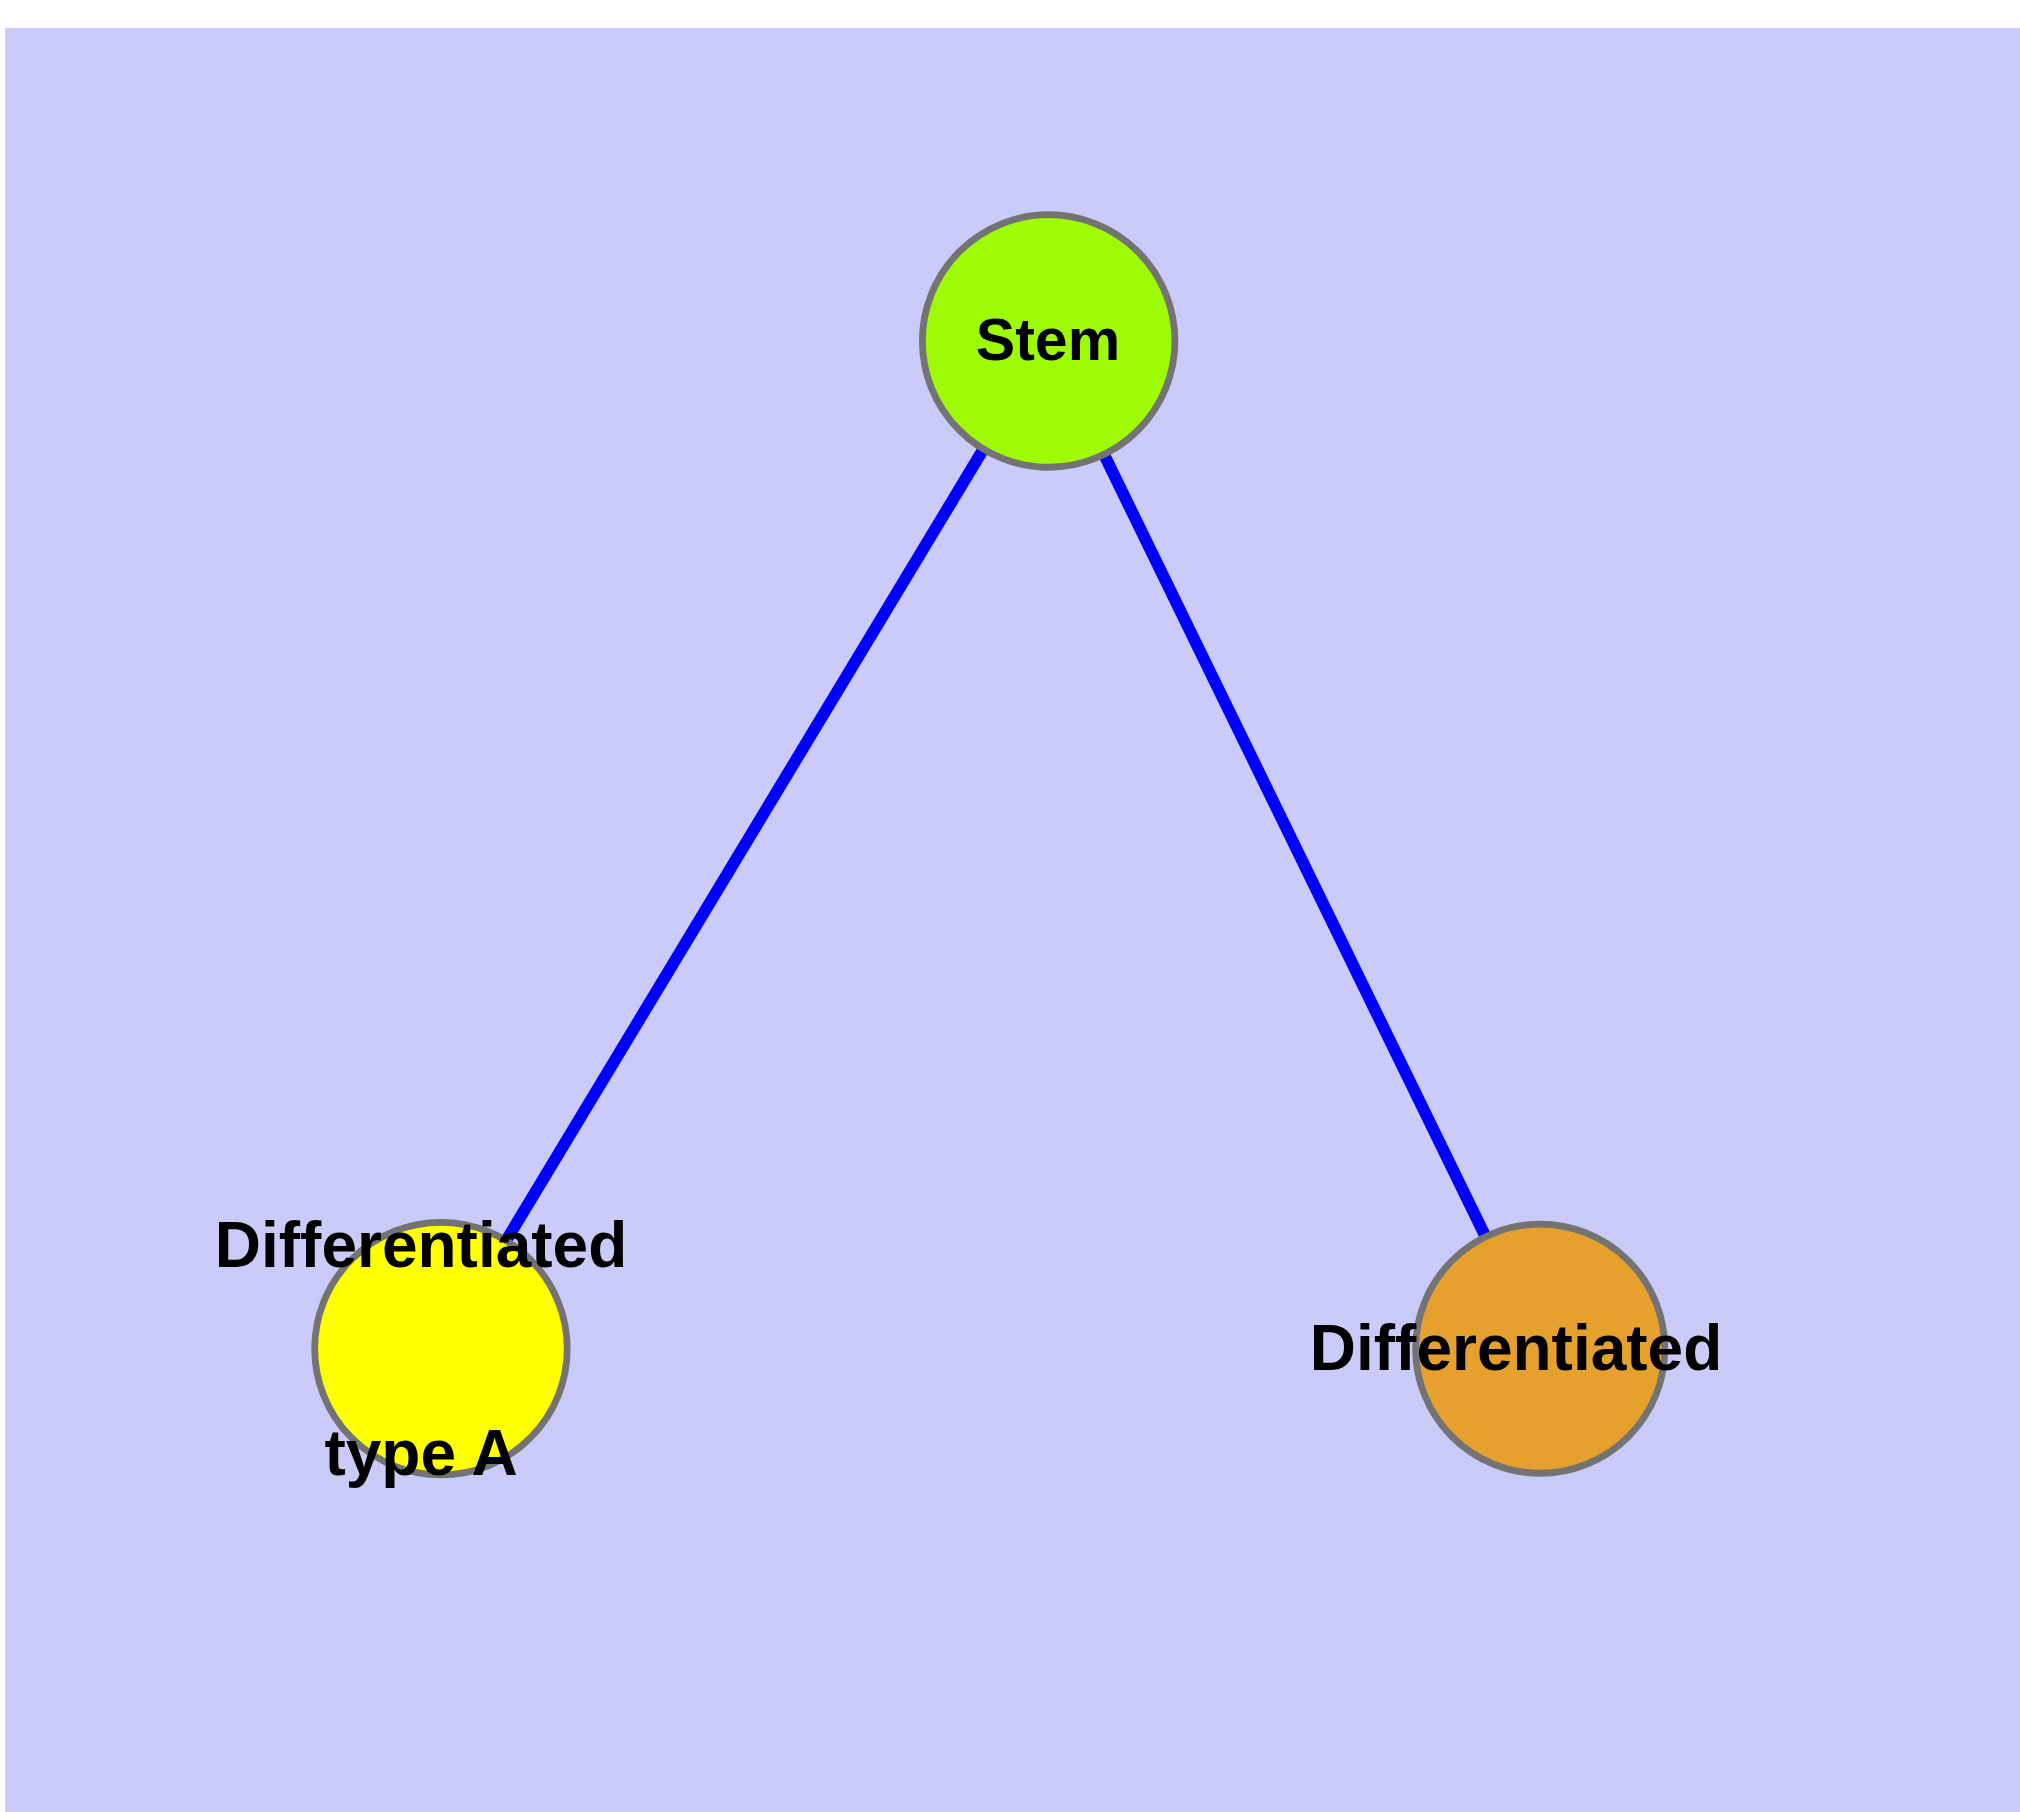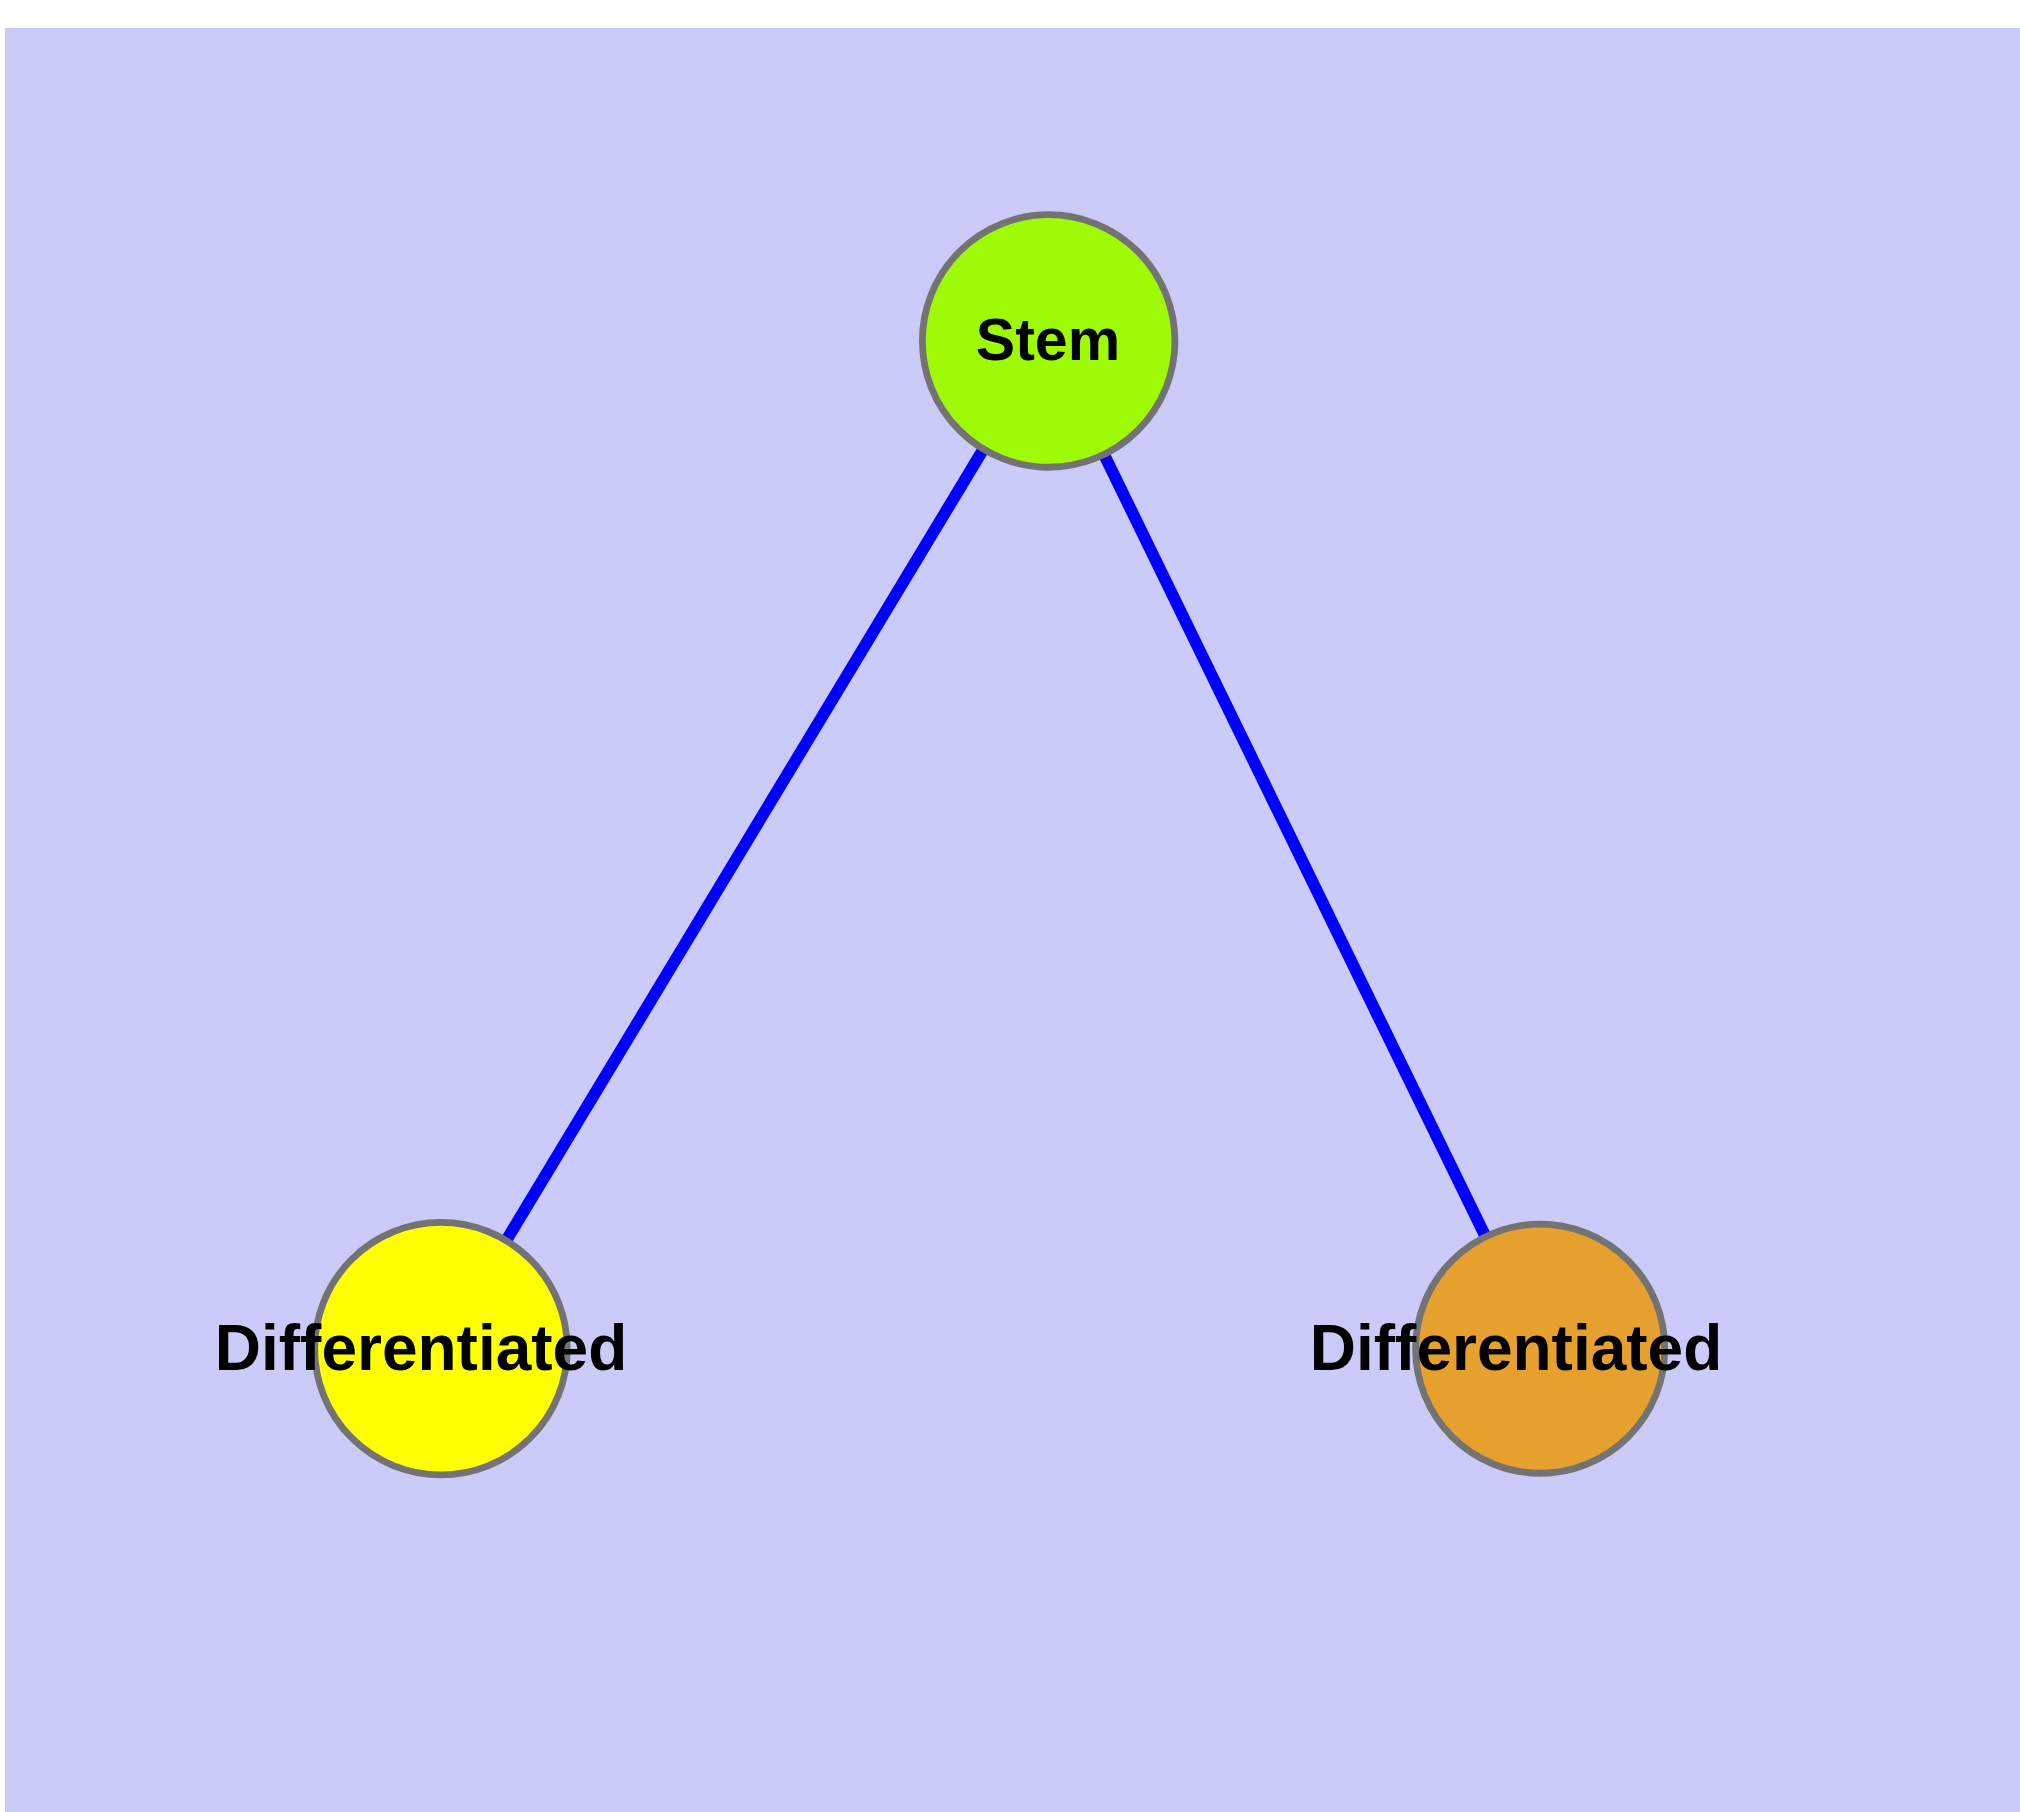--- a/index.html
+++ b/index.html
@@ -76,20 +76,21 @@
       <circle cx="1237" cy="374" r="149" fill="#9efa05" stroke="#737373" stroke-width="8"></circle>
       <circle cx="520" cy="1563" r="149" fill="#ffff00" stroke="#737373" stroke-width="8"></circle>
       <circle cx="1817" cy="1563" r="147" fill="#e5a02e" stroke="#737373" stroke-width="8"></circle>
     </g>
   </svg>
 
   <div class="node-label" id="label-stem">Stem</div>
 
   <div class="node-label" id="label-diff-a">
     <div>Differentiated</div>
+    <div>type A</div>
   </div>
 
   <div class="node-label" id="label-diff-b">
     <div>Differentiated</div>
   </div>
 
 </div>
 
 
 </body></html>

